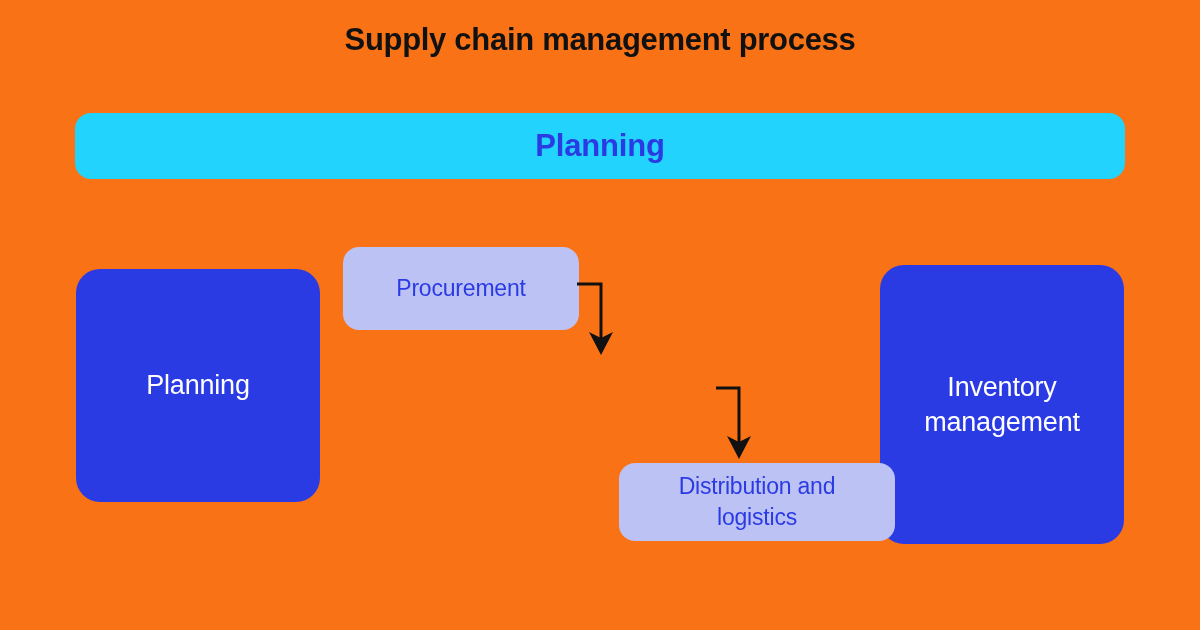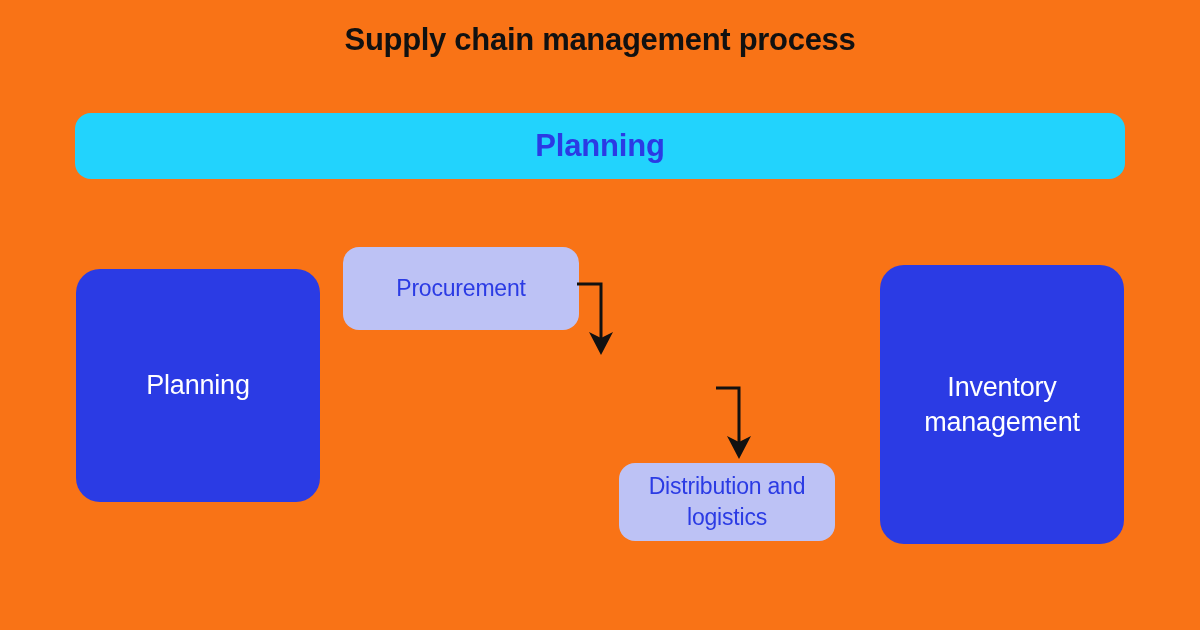--- a/index.html
+++ b/index.html
@@ -112,21 +112,21 @@
   }
   .step-manufacturing {
     left: 481px;
     top: 351px;
     width: 238px;
     height: 83px;
   }
   .step-distribution {
     left: 619px;
     top: 463px;
-    width: 216px;
+    width: 276px;
     height: 78px;
   }
 
   
   .connectors {
     position: absolute;
     left: 0;
     top: 0;
     width: 1200px;
     height: 630px;

